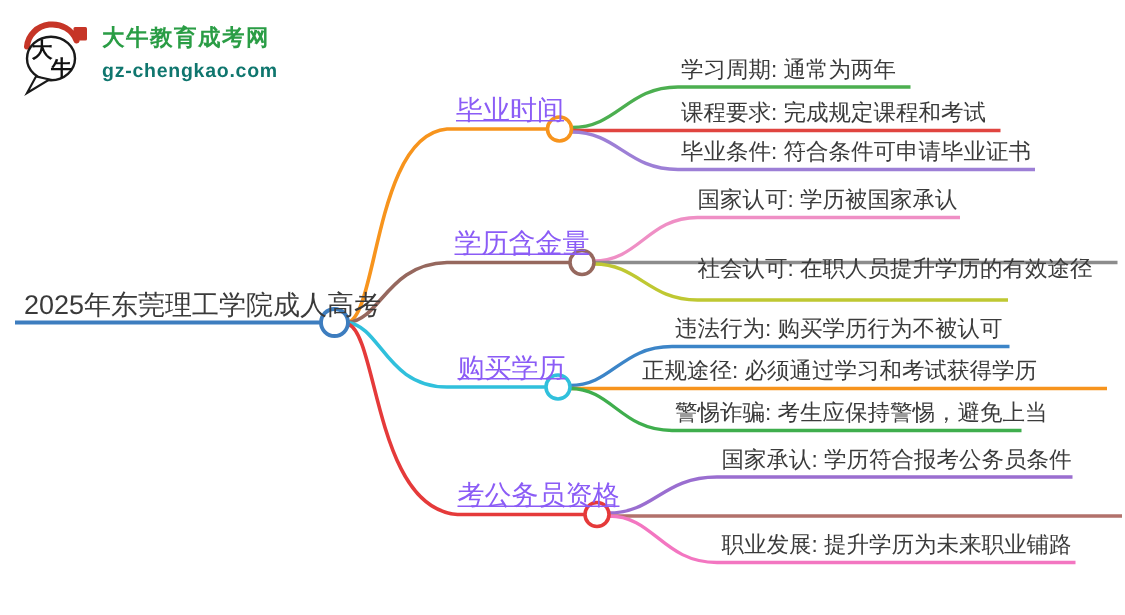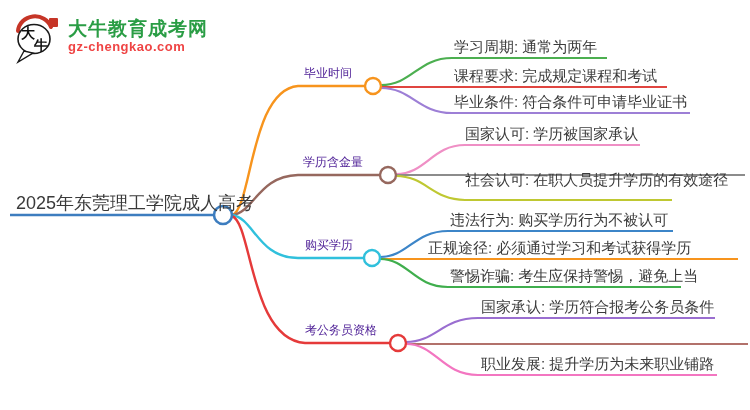--- a/index.html
+++ b/index.html
@@ -7,24 +7,24 @@
     position:relative;width:750px;height:410px;background:#ffffff;
     font-family:"Liberation Sans","DejaVu Sans",sans-serif;
     overflow:hidden;
   }
   .canvas svg{position:absolute;left:0;top:0;}
   .label{
     position:absolute;color:#3b3b3b;white-space:nowrap;
     font-size:15px;line-height:18px;
   }
   .root-label{font-size:18px;color:#3a3a3a;}
-  .branch-label{font-size:12px;color:#4c1d95;}
+  .branch-label{font-size:18px;color:#8b5cf6;text-decoration:underline;}
   .logo{position:absolute;left:12px;top:10px;width:300px;height:56px;}
   .logo-title{
-    position:absolute;left:56px;top:6px;font-size:19px;font-weight:bold;
+    position:absolute;left:56px;top:6px;font-size:15px;font-weight:bold;
     letter-spacing:1px;
   }
   .logo-domain{
     position:absolute;left:56px;top:29px;font-size:13px;font-weight:bold;
     letter-spacing:.5px;
   }
 </style>
 </head>
 <body>
 
@@ -86,16 +86,16 @@
   <div class="logo">
     <svg width="52" height="56" viewBox="0 0 52 56">
       <path d="M6,21 A17,16 0 0 1 39,17" fill="none" stroke-width="4" stroke-linecap="round" stroke="#c63527"></path>
       <ellipse cx="22" cy="29" rx="16" ry="14.5" fill="#ffffff" stroke="#1a1a1a" stroke-width="1.6"></ellipse>
       <path d="M12,41 L6,52 L21,43 Z" fill="#ffffff" stroke="#1a1a1a" stroke-width="1.4"></path>
       <text x="9" y="28" font-size="14" font-weight="bold" fill="#111111">大</text>
       <text x="22" y="40" font-size="14" font-weight="bold" fill="#111111">牛</text>
       <rect x="37" y="8" width="9" height="9" rx="1" fill="#c63527"></rect>
     </svg>
     <div class="logo-title" style="color: rgb(42, 157, 69);">大牛教育成考网</div>
-    <div class="logo-domain" style="color: #ef4444;">gz-chengkao.com</div>
+    <div class="logo-domain" style="color: #0f766e;">gz-chengkao.com</div>
   </div>
 
 </div>
 
 </body></html>

